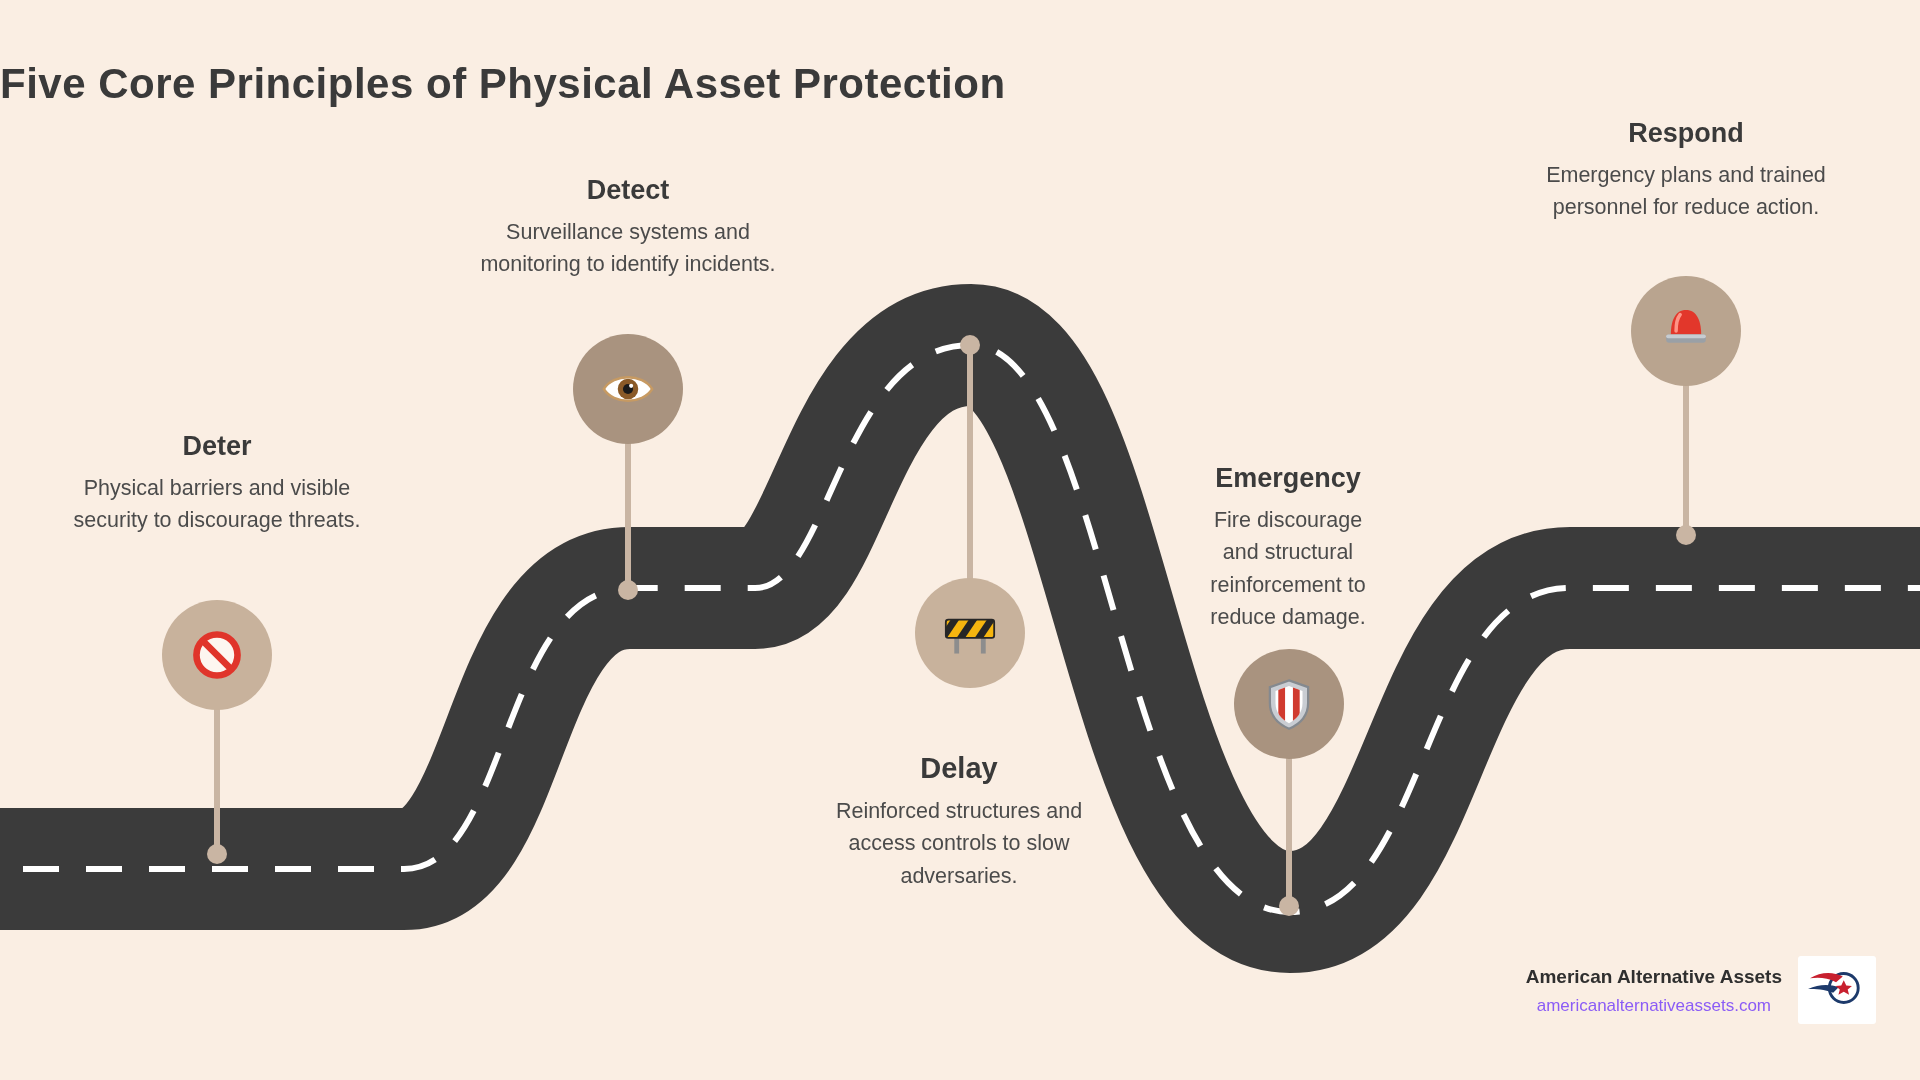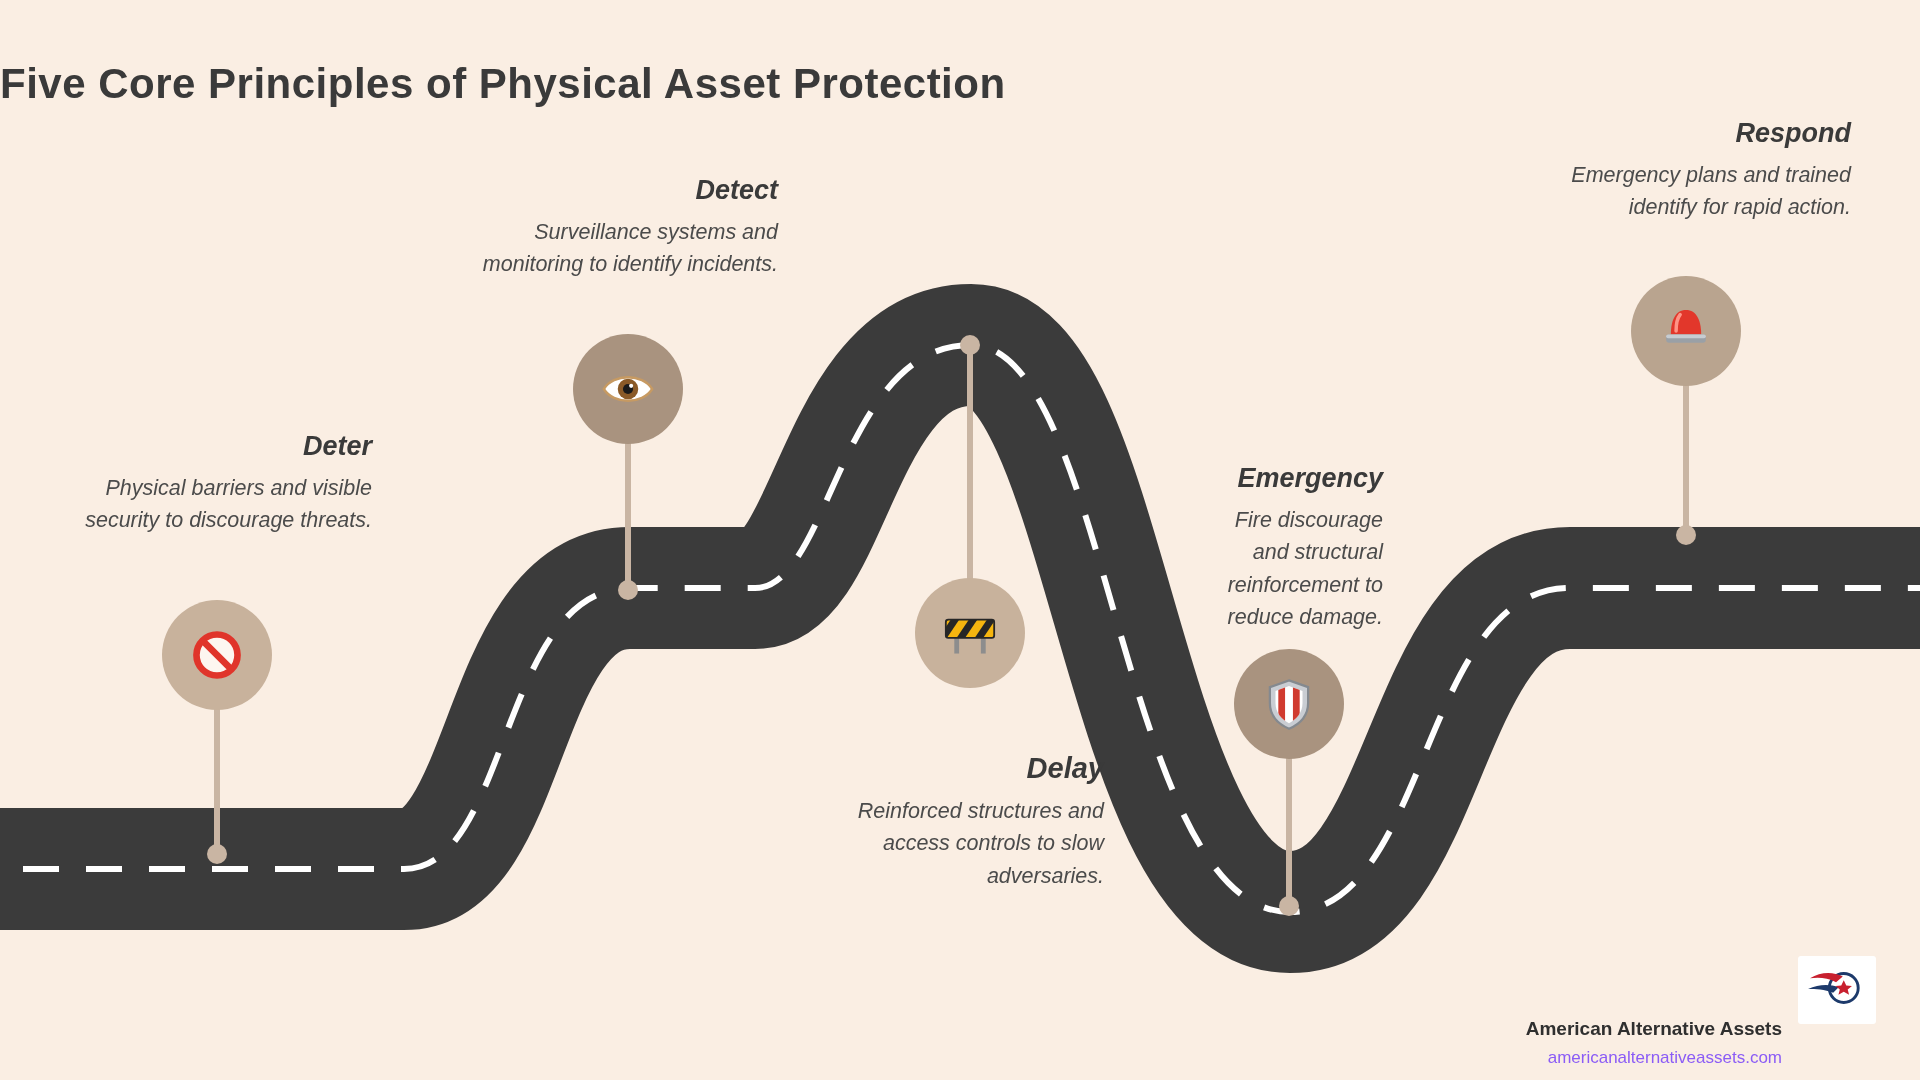--- a/index.html
+++ b/index.html
@@ -29,40 +29,40 @@
     color:var(--heading-color);letter-spacing:0.5px;margin:0;
   }
 
   .milestone-circle{
     position:absolute;width:110px;height:110px;border-radius:50%;
     display:flex;align-items:center;justify-content:center;
     background:#C8B29C;
   }
   .milestone-circle svg{display:block;}
 
-  .m-text{position:absolute;text-align:right;font-style:italic;}
+  .m-text{position:absolute;text-align:center;}
   .m-heading{margin:0 0 10px 0;font-size:27px;font-weight:700;color:var(--heading-color);}
   .m-heading.big{font-size:29px;}
   .m-desc{margin:0;font-size:21.5px;line-height:1.5;color:var(--body-color);}
 
   
   .circle-deter   {left:162px;top:600px;}
   .circle-detect  {left:573px;top:334px;}
   .circle-delay   {left:915px;top:578px;}
   .circle-mitigate{left:1234px;top:649px;}
   .circle-respond {left:1631px;top:276px;}
 
   .text-deter   {left:62px;  top:431px; width:310px;}
   .text-detect  {left:478px; top:175px; width:300px;}
   .text-delay   {left:814px; top:752px; width:290px;}
   .text-mitigate{left:1193px;top:463px; width:190px;}
   .text-respond {left:1521px;top:118px; width:330px;}
 
   .footer-text{
-    position:absolute;right:138px;top:1018px;text-align:right;
+    position:absolute;right:138px;top:966px;text-align:center;
   }
   .footer-company{font-size:19px;font-weight:700;color:#2F2F2F;}
   .footer-site{font-size:17px;color:#8b5cf6;margin-top:8px;}
   .footer-logo{
     position:absolute;left:1798px;top:956px;width:78px;height:68px;
     background:#FFFFFF;border-radius:3px;
     display:flex;align-items:center;justify-content:center;
   }
 </style>
 </head>
@@ -160,21 +160,21 @@
         <g clip-path="url(#shClip)" fill="#D03A2F">
           <rect x="14.5" y="6" width="6" height="36"></rect>
           <rect x="27.5" y="6" width="6" height="36"></rect>
         </g>
       </svg>
     </span>
   </div>
 
   <div class="m-text text-respond">
     <h2 class="m-heading">Respond</h2>
-    <p class="m-desc">Emergency plans and trained identify for rapid action.</p>
+    <p class="m-desc">Emergency plans and trained personnel for reduce action.</p>
   </div>
   <div class="milestone-circle circle-respond" style="background-color: rgb(185, 164, 143);">
     <span>
       <svg width="56" height="56" viewBox="0 0 48 48">
         <path d="M24 6 C15 6 11 15 11 27 H37 C37 15 33 6 24 6 Z" fill="#E2372B"></path>
         <path d="M19 10 C16.5 13 15.5 19 15.5 24" stroke="#FF9486" stroke-width="3" fill="none" stroke-linecap="round"></path>
         <rect x="7" y="27" width="34" height="7" rx="2.5" fill="#9AA0A6"></rect>
         <rect x="7" y="27" width="34" height="3.2" rx="1.6" fill="#C7CCD1"></rect>
       </svg>
     </span>

